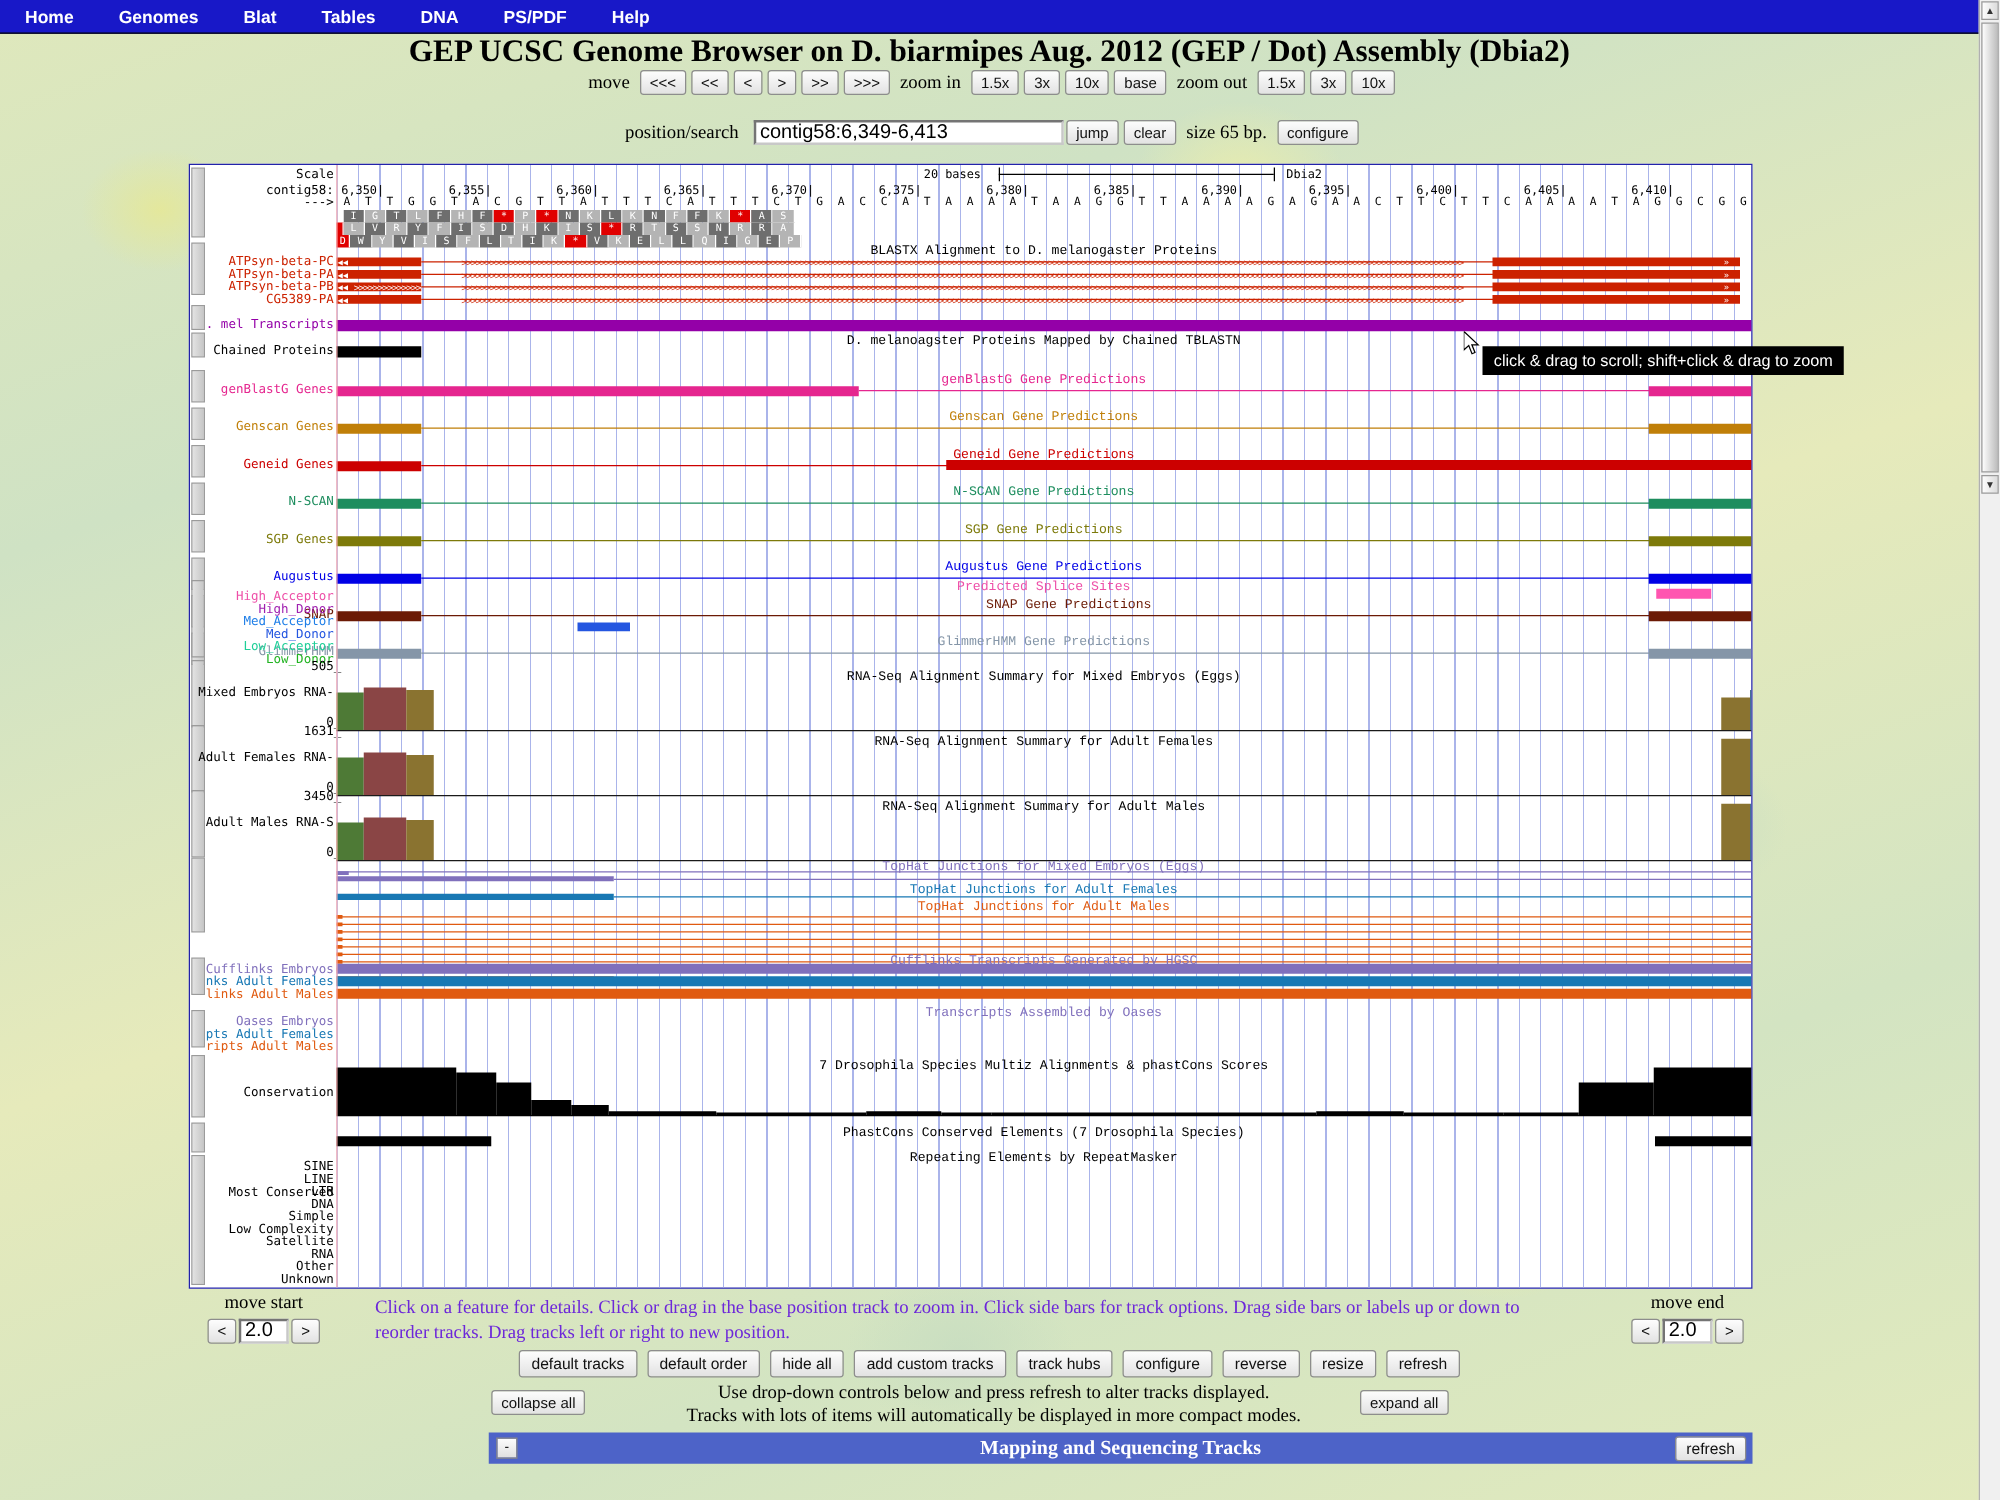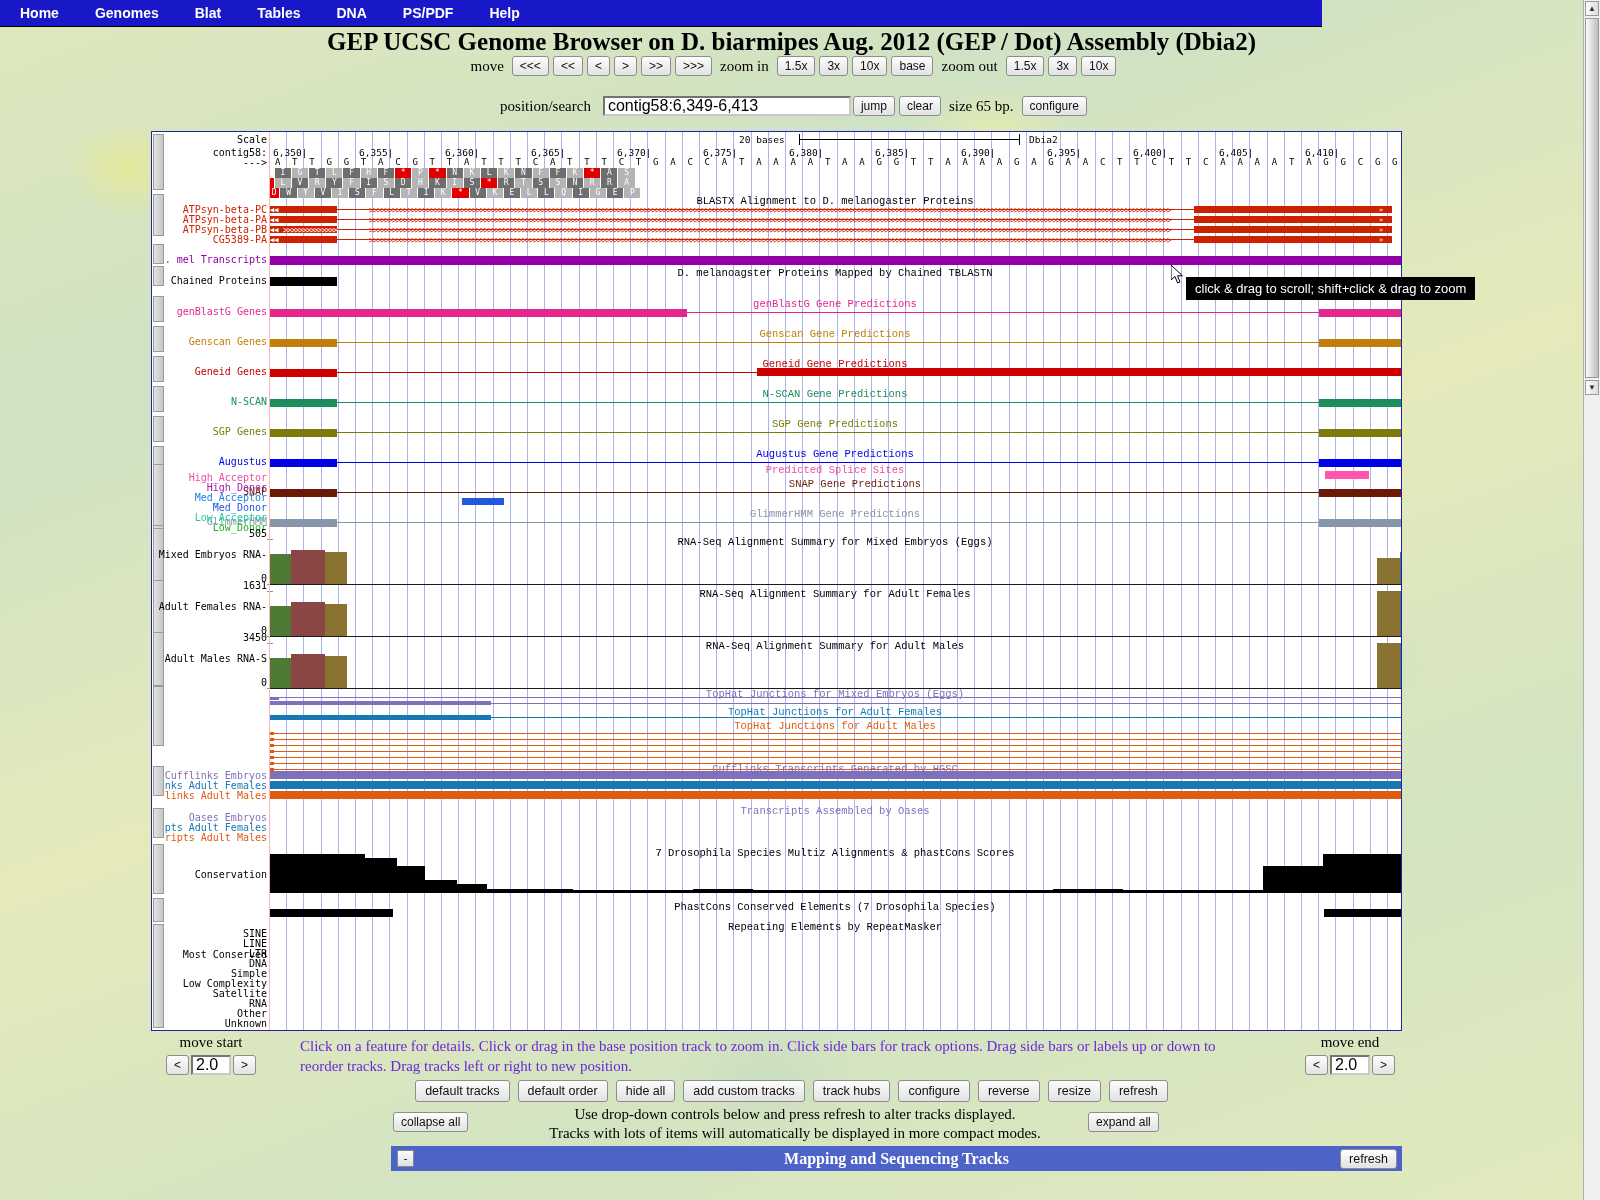--- a/index.html
+++ b/index.html
@@ -16,21 +16,21 @@
       radial-gradient(ellipse 140px 100px at 18% 78%, rgba(232,236,160,.75), transparent 70%),
       radial-gradient(ellipse 130px 90px at 48% 90%, rgba(198,220,192,.75), transparent 70%),
       radial-gradient(ellipse 120px 80px at 75% 82%, rgba(234,238,165,.75), transparent 70%),
       linear-gradient(160deg,#dfe8bc 0%,#cfe2c4 25%,#e6eabb 50%,#d3e4c2 75%,#e2eabd 100%);
     overflow:hidden;
     position:relative;
   }
 
   
   .navbar {
-    position:absolute; left:0; top:0; width:1322px; height:27px;
+    position:absolute; left:0; top:0; width:1583px; height:27px;
     background:#1818c8;
     border-bottom:1px solid #000;
     display:flex; align-items:center;
   }
   .navbar a {
     color:#fff; font-family:"Liberation Sans", sans-serif;
     font-weight:bold; font-size:14px; text-decoration:none;
     padding:0 18px; white-space:nowrap;
   }
   .navbar a:first-child { padding-left:20px; }

